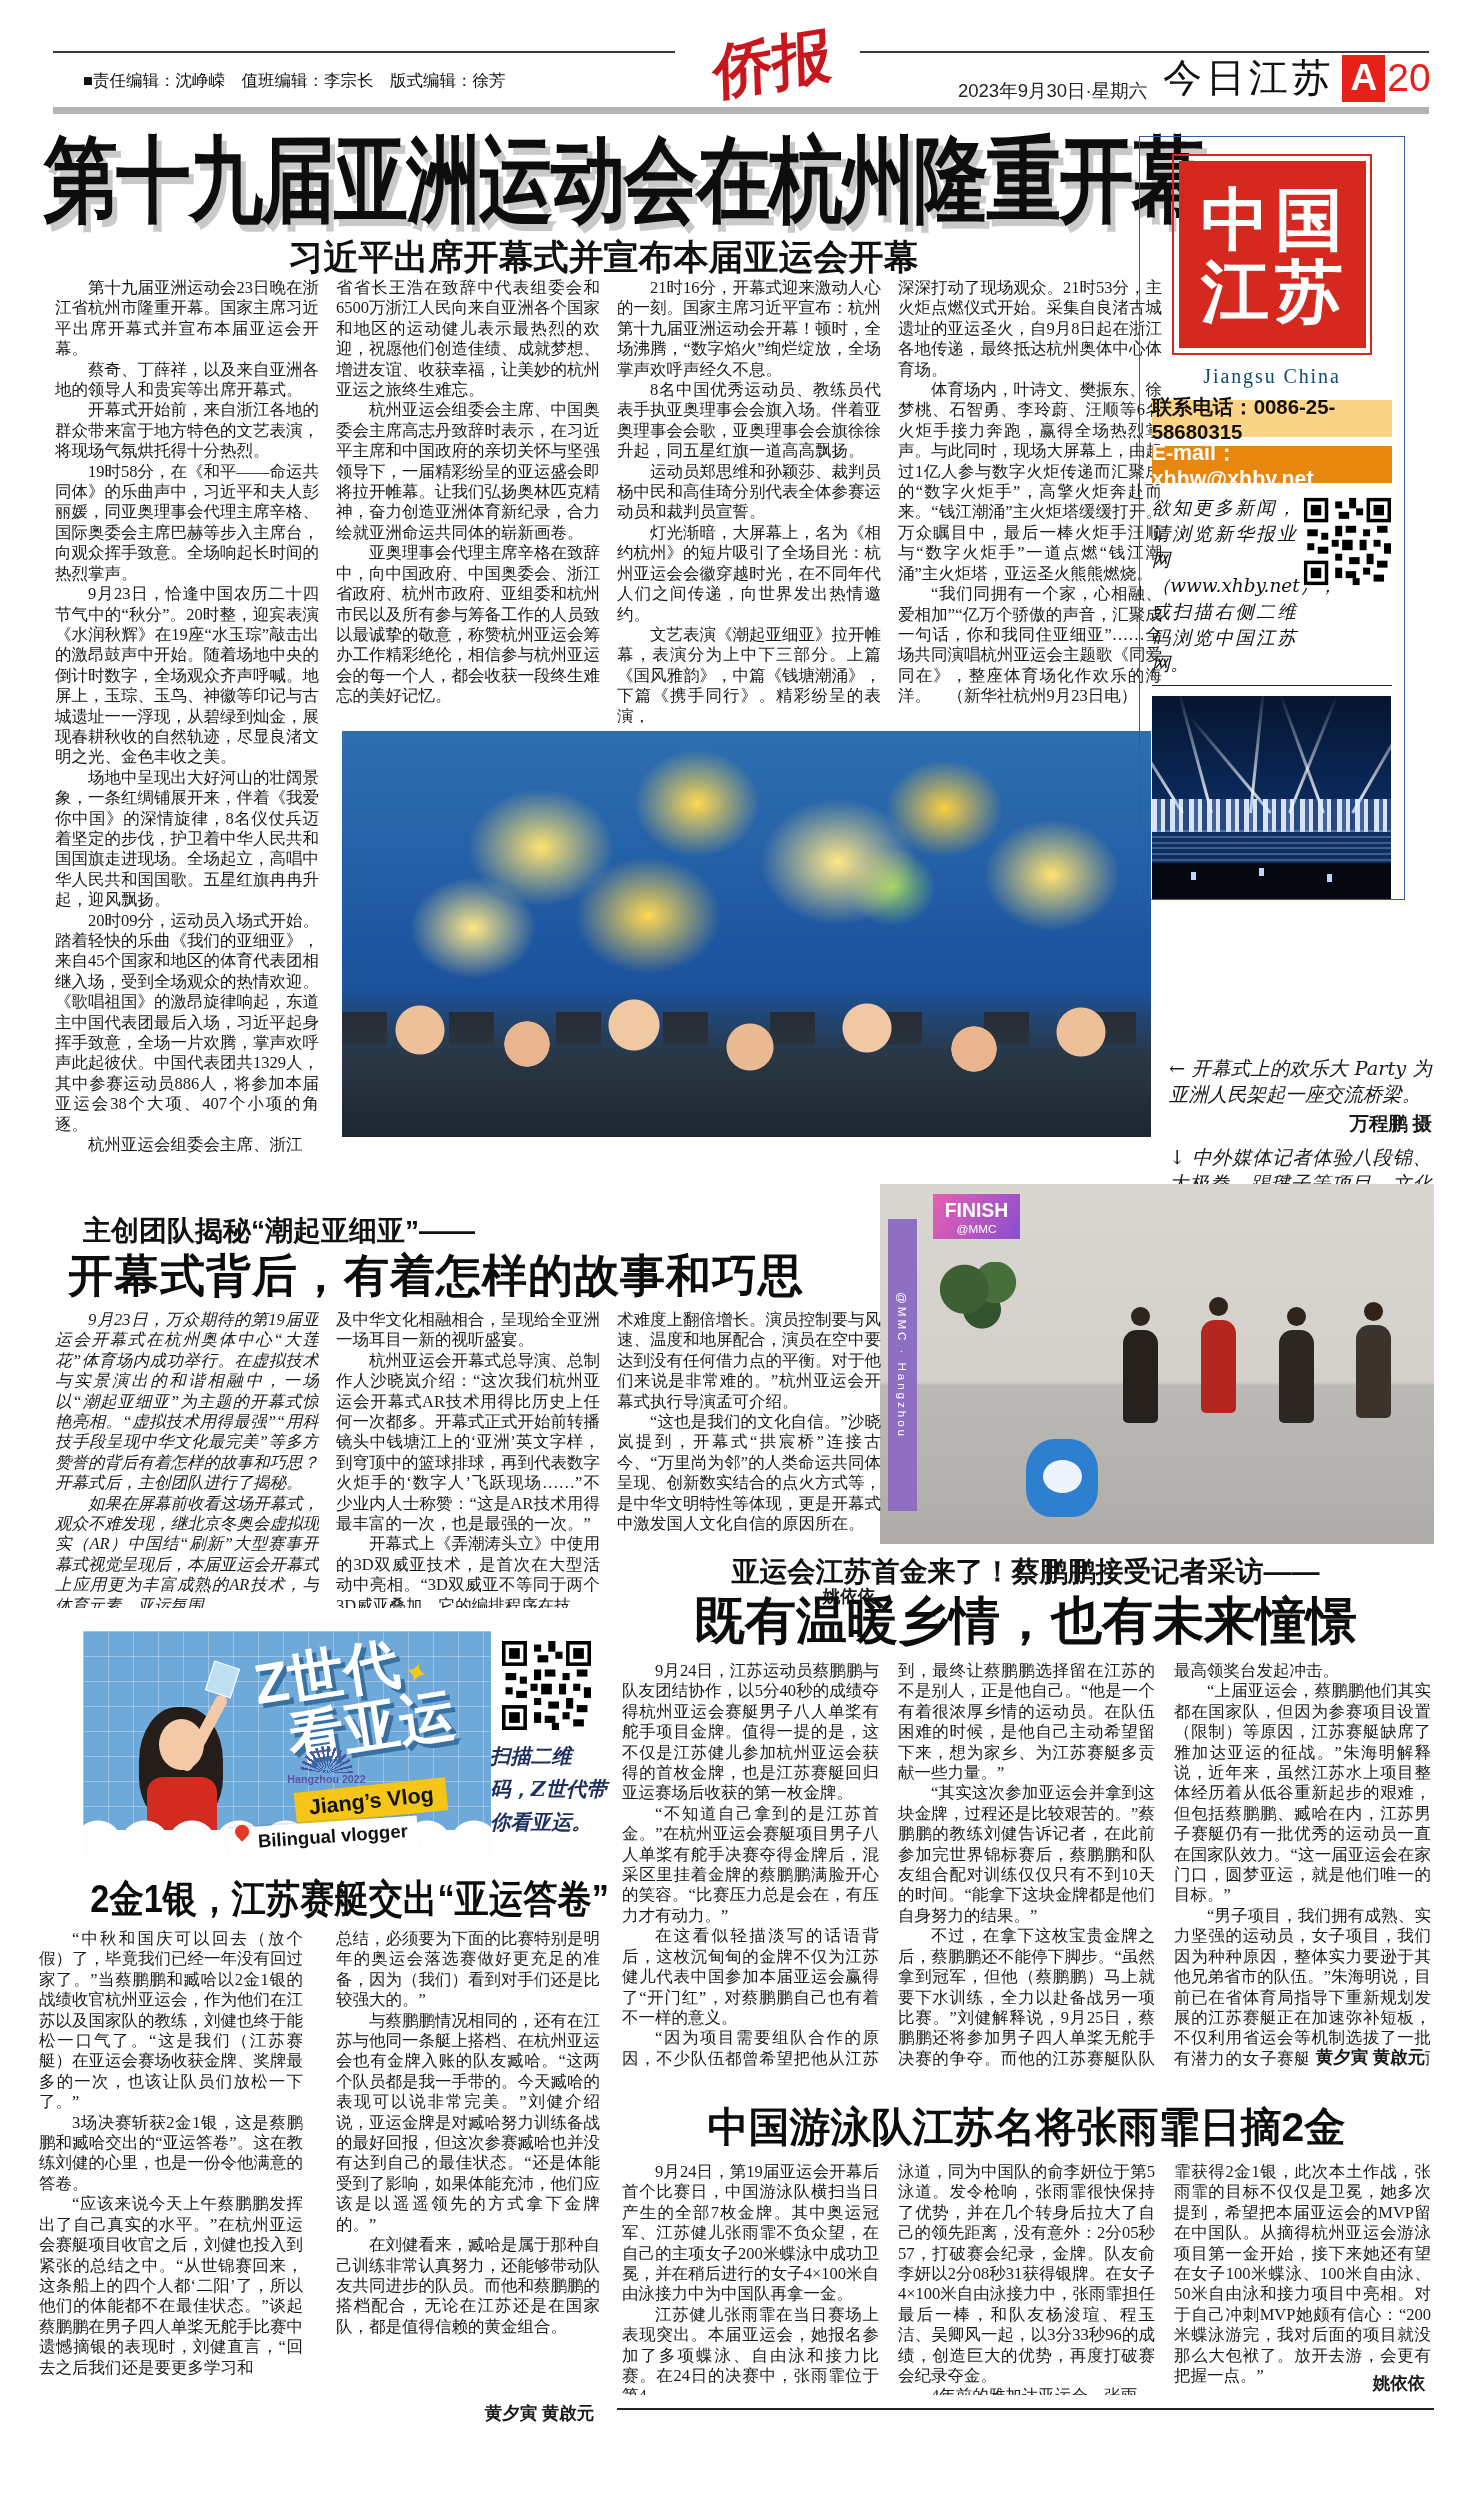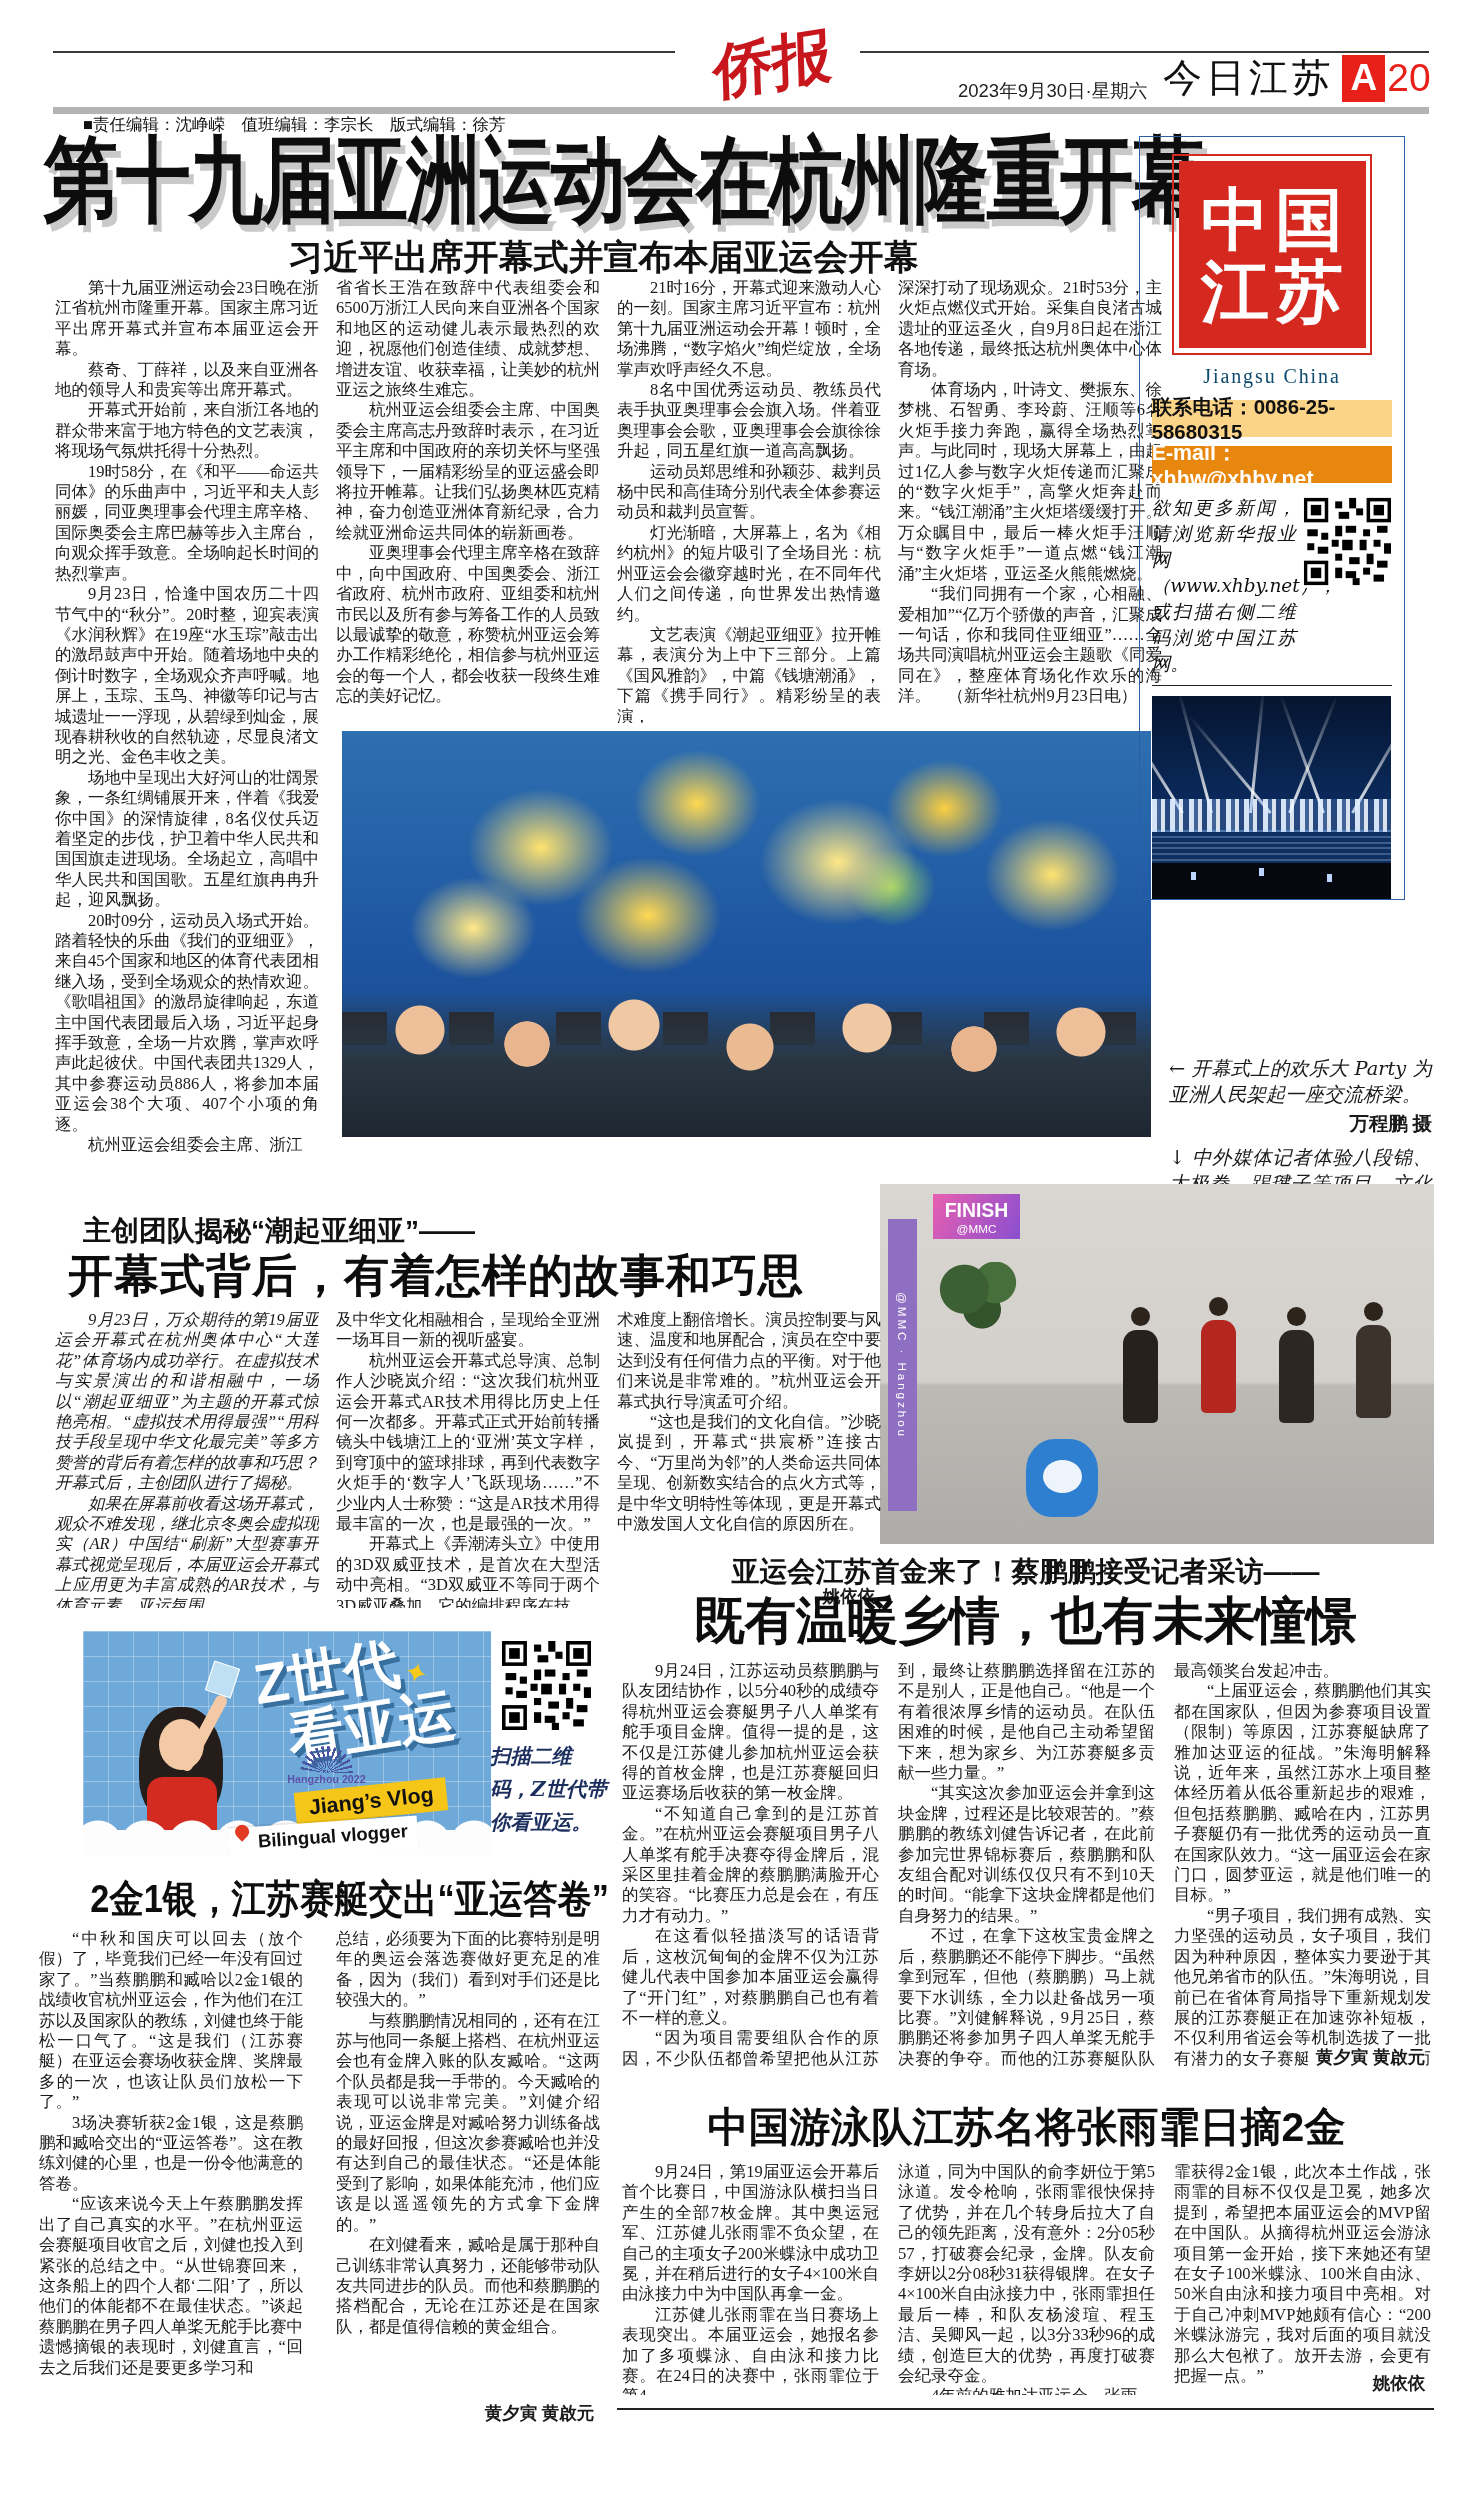--- a/index.html
+++ b/index.html
@@ -2,21 +2,21 @@
 <html><head>
 <meta charset="utf-8">
 <style>
   html,body{margin:0;padding:0;background:#888;}
   .page{position:relative;width:1458px;height:2512px;margin:0 auto;background:#fff;
         font-family:"Liberation Serif","DejaVu Serif",serif;color:#1a1a1a;overflow:hidden;}
   
   .rule{position:absolute;background:#3a3a3a;height:1.9px;}
   .graybar{position:absolute;background:#b4b4b4;height:6.8px;}
   .editors{position:absolute;left:83px;top:70px;font-family:"Liberation Sans",sans-serif;
-           font-size:16.5px;color:#111;margin-top:44px;}
+           font-size:16.5px;color:#111;}
   .masthead{position:absolute;left:685px;top:33px;width:175px;text-align:center;
             font-family:"DejaVu Serif",serif;font-weight:900;color:#c8161d;font-size:60px;
             transform:rotate(-9deg) skewX(-7deg);line-height:1;}
   .dateline{position:absolute;left:958px;top:78px;font-family:"Liberation Sans",sans-serif;
             font-size:18.5px;color:#222;}
   .pageid{position:absolute;left:1163px;top:51px;display:flex;align-items:center;
           font-family:"Liberation Sans",sans-serif;}
   .pageid .sec{font-size:39px;letter-spacing:3.9px;color:#111;}
   .pageid .pl{background:#e8201a;color:#fff;font-weight:bold;font-size:37px;width:43px;height:47px;
               display:flex;align-items:center;justify-content:center;margin:0 1.9px 0 7.8px;}

